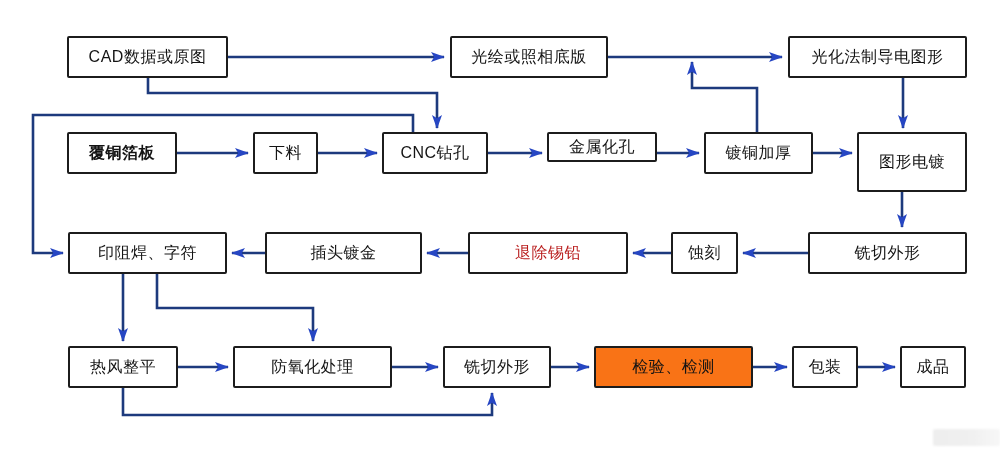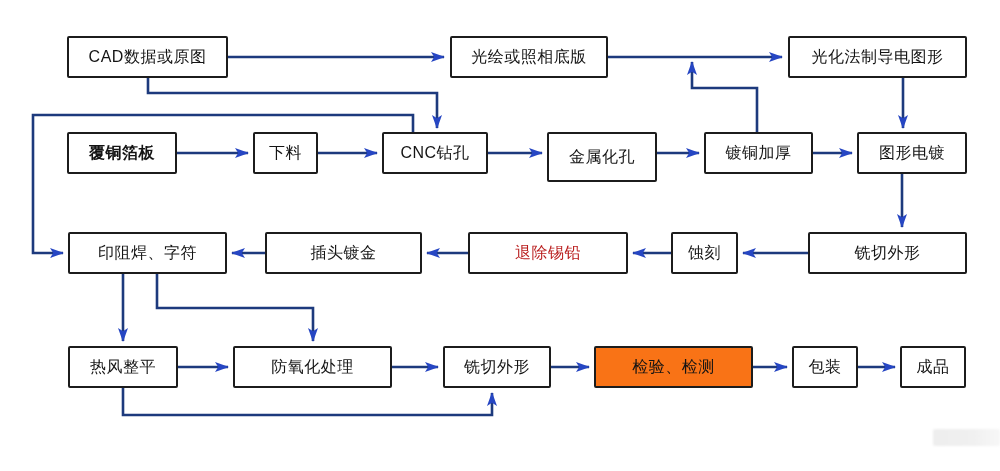--- a/index.html
+++ b/index.html
@@ -76,23 +76,23 @@
         <polyline class="edge" points="123,388 123,415 492,415 492,393" stroke="#1d3a7d" marker-end="url(#ah)"></polyline>
       </g>
   </svg>
   <div id="node-layer">
       <div class="node" style="left: 67px; top: 36px; width: 161px; height: 42px; border-color: rgb(28, 28, 28); background: rgb(255, 255, 255); color: rgb(20, 20, 20);">CAD数据或原图</div>
       <div class="node" style="left: 450px; top: 36px; width: 158px; height: 42px; border-color: rgb(28, 28, 28); background: rgb(255, 255, 255); color: rgb(20, 20, 20);">光绘或照相底版</div>
       <div class="node" style="left: 788px; top: 36px; width: 179px; height: 42px; border-color: rgb(28, 28, 28); background: rgb(255, 255, 255); color: rgb(20, 20, 20); text-align: center;">光化法制导电图形</div>
       <div class="node" style="left: 67px; top: 132px; width: 110px; height: 42px; border-color: rgb(28, 28, 28); background: rgb(255, 255, 255); color: rgb(20, 20, 20); font-weight: bold;">覆铜箔板</div>
       <div class="node" style="left: 253px; top: 132px; width: 65px; height: 42px; border-color: rgb(28, 28, 28); background: rgb(255, 255, 255); color: rgb(20, 20, 20);">下料</div>
       <div class="node" style="left: 382px; top: 132px; width: 106px; height: 42px; border-color: rgb(28, 28, 28); background: rgb(255, 255, 255); color: rgb(20, 20, 20);">CNC钻孔</div>
-      <div class="node" style="left: 547px; top: 132px; width: 110px; height: 50px; border-color: rgb(28, 28, 28); background: rgb(255, 255, 255); color: rgb(20, 20, 20);">金属化孔</div>
+      <div class="node" style="left: 547px; top: 132px; width: 110px; height: 30px; border-color: rgb(28, 28, 28); background: rgb(255, 255, 255); color: rgb(20, 20, 20);">金属化孔</div>
       <div class="node" style="left: 704px; top: 132px; width: 109px; height: 42px; border-color: rgb(28, 28, 28); background: rgb(255, 255, 255); color: rgb(20, 20, 20);">镀铜加厚</div>
-      <div class="node" style="left: 857px; top: 132px; width: 110px; height: 42px; border-color: rgb(28, 28, 28); background: rgb(255, 255, 255); color: rgb(20, 20, 20);">图形电镀</div>
+      <div class="node" style="left: 857px; top: 132px; width: 110px; height: 60px; border-color: rgb(28, 28, 28); background: rgb(255, 255, 255); color: rgb(20, 20, 20);">图形电镀</div>
       <div class="node" style="left: 68px; top: 232px; width: 159px; height: 42px; border-color: rgb(28, 28, 28); background: rgb(255, 255, 255); color: rgb(20, 20, 20);">印阻焊、字符</div>
       <div class="node" style="left: 265px; top: 232px; width: 157px; height: 42px; border-color: rgb(28, 28, 28); background: rgb(255, 255, 255); color: rgb(20, 20, 20);">插头镀金</div>
       <div class="node" style="left: 468px; top: 232px; width: 160px; height: 42px; border-color: rgb(28, 28, 28); background: rgb(255, 255, 255); color: #b91c1c;">退除锡铅</div>
       <div class="node" style="left: 671px; top: 232px; width: 67px; height: 42px; border-color: rgb(28, 28, 28); background: rgb(255, 255, 255); color: rgb(20, 20, 20);">蚀刻</div>
       <div class="node" style="left: 808px; top: 232px; width: 159px; height: 42px; border-color: rgb(28, 28, 28); background: rgb(255, 255, 255); color: rgb(20, 20, 20);">铣切外形</div>
       <div class="node" style="left: 68px; top: 346px; width: 110px; height: 42px; border-color: rgb(28, 28, 28); background: rgb(255, 255, 255); color: rgb(20, 20, 20);">热风整平</div>
       <div class="node" style="left: 233px; top: 346px; width: 159px; height: 42px; border-color: rgb(28, 28, 28); background: rgb(255, 255, 255); color: rgb(20, 20, 20);">防氧化处理</div>
       <div class="node" style="left: 443px; top: 346px; width: 108px; height: 42px; border-color: rgb(28, 28, 28); background: rgb(255, 255, 255); color: rgb(20, 20, 20);">铣切外形</div>
       <div class="node" style="left: 594px; top: 346px; width: 159px; height: 42px; border-color: rgb(28, 28, 28); background: #f97316; color: rgb(20, 20, 20);">检验、检测</div>
       <div class="node" style="left: 792px; top: 346px; width: 66px; height: 42px; border-color: rgb(28, 28, 28); background: rgb(255, 255, 255); color: rgb(20, 20, 20);">包装</div>

